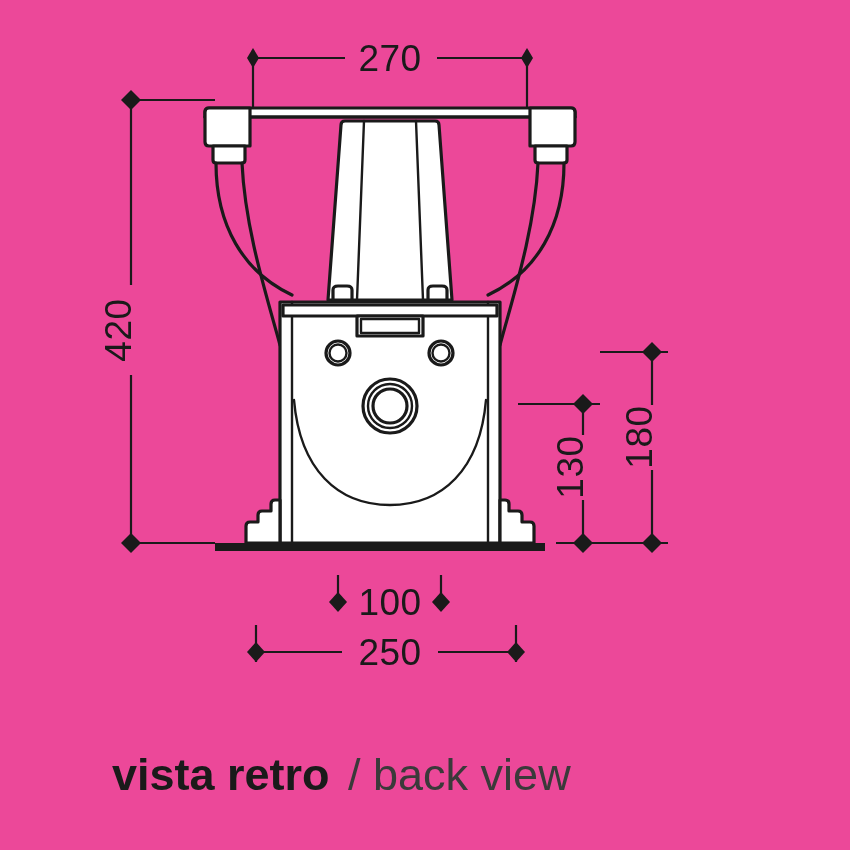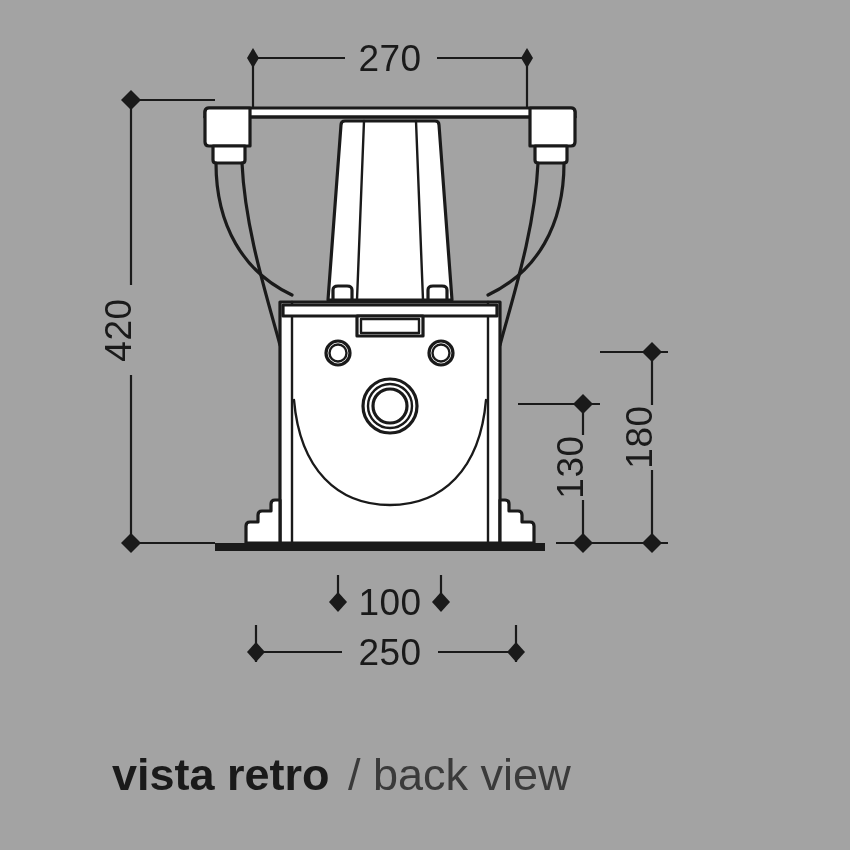--- a/index.html
+++ b/index.html
@@ -10,21 +10,21 @@
   body {
     width: 850px;
     height: 850px;
     font-family: "Liberation Sans", sans-serif;
     overflow: hidden;
   }
   #drawing-root {
     position: relative;
     width: 850px;
     height: 850px;
-    background: #a3a3a3;
+    background: #ec4899;
   }
   svg#technical-drawing {
     display: block;
     width: 850px;
     height: 850px;
   }
   .obj-line {
     fill: none;
     stroke: #1a1a1a;
     stroke-width: 3.2;

